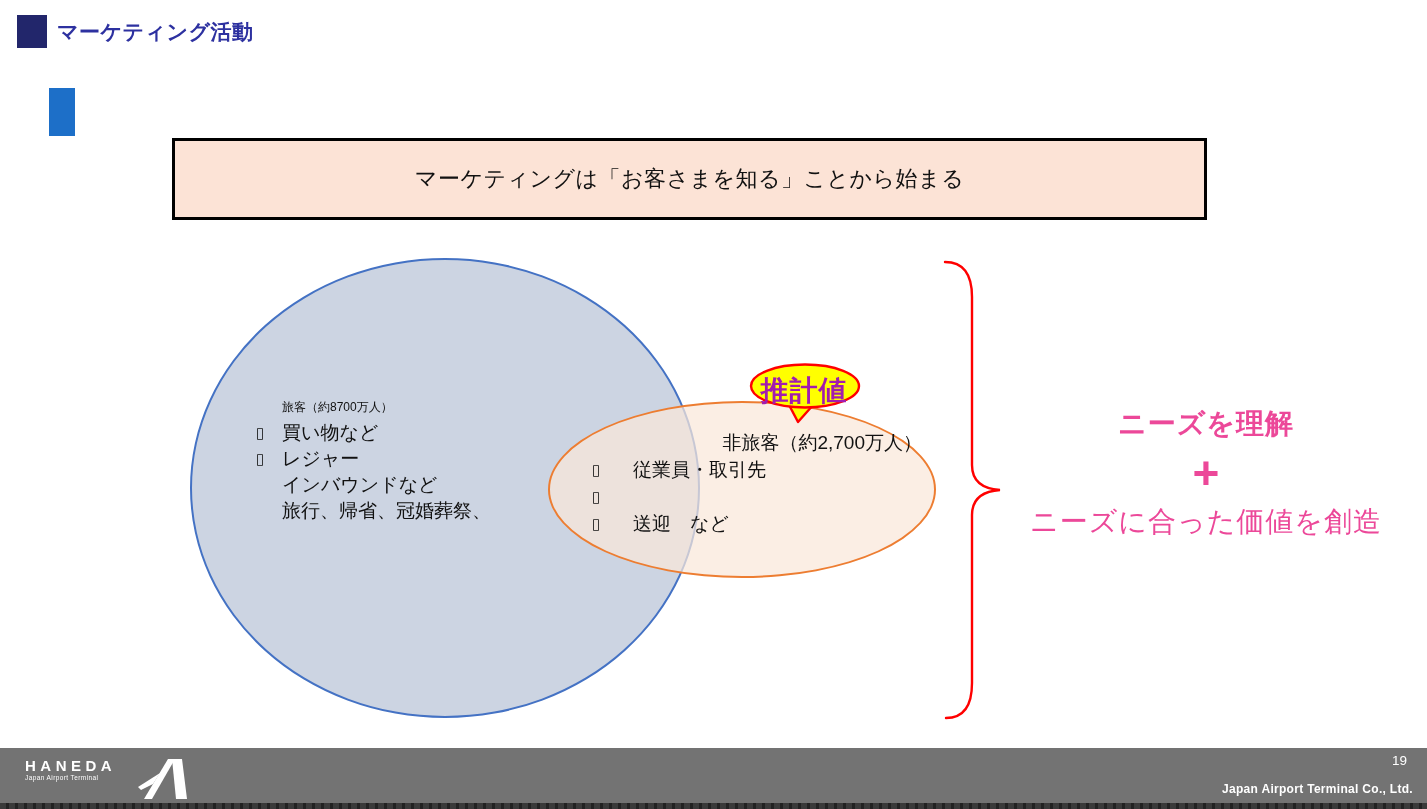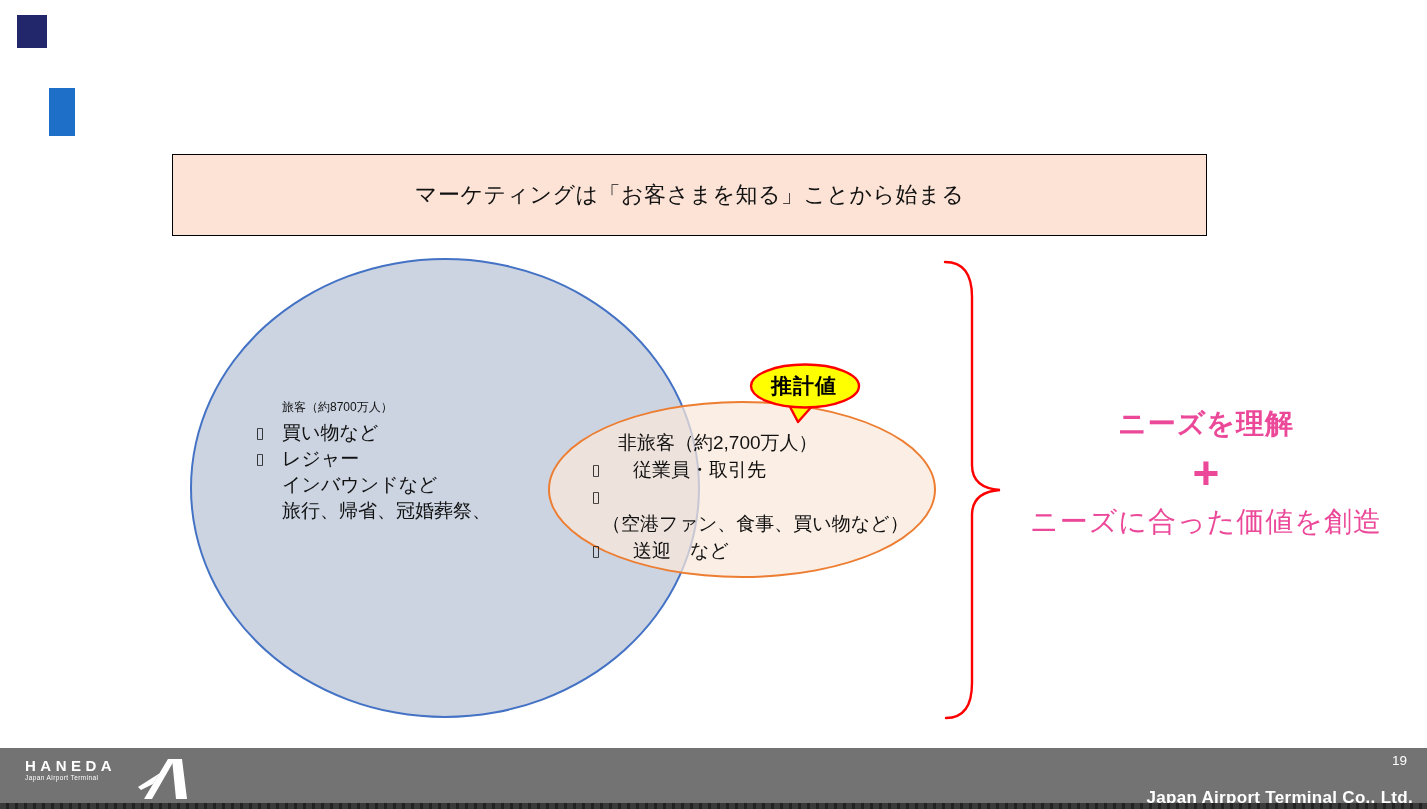--- a/index.html
+++ b/index.html
@@ -8,64 +8,65 @@
     position:relative;width:1427px;height:809px;background:#ffffff;overflow:hidden;
     font-family:"Liberation Sans","DejaVu Sans",sans-serif;color:#111;
   }
   
   .hdr-square{position:absolute;left:17px;top:15px;width:30px;height:33px;background:#22266B;}
   .hdr-label{position:absolute;left:57px;top:15px;height:33px;line-height:33px;
     font-size:21px;font-weight:bold;color:#2D31A0;letter-spacing:0.5px;}
   .title-bar{position:absolute;left:49px;top:88px;width:26px;height:48px;background:#1D6FC8;}
   .page-title{position:absolute;left:94px;top:92px;font-size:29px;color:#111;letter-spacing:1px;}
   
-  .banner{position:absolute;left:172px;top:154px;width:1035px;height:82px;
-    background:#FCE3D6;border:1px solid #000000;display:flex;align-items:center;justify-content:center;}
+  .banner{position:absolute;left:172px;top:138px;width:1035px;height:82px;
+    background:#FCE3D6;border:3px solid #000000;display:flex;align-items:center;justify-content:center;}
   .banner span{font-size:22px;color:#111;letter-spacing:0.5px;}
   
   .circle{position:absolute;left:190px;top:258px;width:510px;height:460px;border-radius:50%;
     background:#CCD4E2;border:2px solid #4472C4;}
   .ellipse{position:absolute;left:548px;top:401px;width:388px;height:177px;border-radius:50%;
     background:rgba(250,231,218,0.72);border:2px solid #ED7D31;}
   .ptext{position:absolute;left:256px;top:394px;width:270px;font-size:19px;line-height:26px;color:#111;}
   .ptext .vtitle{padding-left:26px;font-size:12px;}
   .vline{display:flex;}
   .blt{display:inline-block;width:26px;flex:0 0 26px;font-size:15px;}
   .ntext{position:absolute;left:592px;top:429px;width:330px;font-size:19px;line-height:27px;color:#111;}
-  .ntext .vtitle{padding-left:26px;font-size:19px;}
+  .ntext .vtitle{padding-left:26px;font-size:19px;text-align:right;}
   .blt2{display:inline-block;width:41px;flex:0 0 41px;font-size:15px;}
   .paren-line{margin-left:10px;}
   
   .callout{position:absolute;left:748px;top:363px;width:116px;height:62px;}
   .callout svg{position:absolute;left:0;top:0;}
   .callout .ctext{position:absolute;left:0;top:9px;width:112px;text-align:center;
-    font-size:21px;font-weight:bold;color:#000000;letter-spacing:1px;}
+    font-size:28px;font-weight:bold;color:#a21caf;letter-spacing:1px;}
   
   .brace{position:absolute;left:930px;top:255px;}
   .right-note{position:absolute;left:1000px;top:404px;width:412px;text-align:center;color:#ec4899;}
   .rn-line1{font-size:28px;font-weight:bold;line-height:40px;letter-spacing:1px;}
   .rn-plus{font-size:46px;font-weight:900;line-height:58px;}
   .rn-line2{font-size:28px;font-weight:normal;line-height:40px;letter-spacing:1px;}
   
   .footer{position:absolute;left:0;top:748px;width:1427px;height:64px;background:#737373;}
   .logo{position:absolute;left:25px;top:9px;}
   .logo-text{font-size:15px;font-weight:bold;color:#fff;letter-spacing:4.5px;line-height:17px;}
   .logo-sub{font-size:6.5px;color:#fff;letter-spacing:0.4px;line-height:8px;}
   .logo-mark{position:absolute;left:138px;top:757px;}
   .page-num{position:absolute;right:20px;top:5px;font-size:13.5px;color:#fff;}
-  .company{position:absolute;right:14px;bottom:4px;font-size:17px;font-weight:bold;color:#fff;letter-spacing:0.3px;margin-top:37px;}
+  .company{position:absolute;right:14px;bottom:16px;font-size:12px;font-weight:bold;color:#fff;letter-spacing:0.3px;margin-top:37px;}
   .bottom-strip{position:absolute;left:0;top:803px;width:1427px;height:6px;
     background:repeating-linear-gradient(90deg,#3a3a3a 0 6px,#222 6px 9px);}
 </style>
 </head>
 <body>
 
 <div class="slide">
 
   <div class="hdr-square"></div>
+  <div class="hdr-label">マーケティング活動</div>
 
   <div class="title-bar"></div>
 
   <div class="banner">
     <span>マーケティングは「お客さまを知る」ことから始まる</span>
   </div>
 
   <div class="circle"></div>
 
   <div class="ptext">
@@ -91,23 +92,20 @@
   <div class="ellipse"></div>
 
   <div class="ntext">
     <div class="vtitle">非旅客（約2,700万人）</div>
     <div class="vline">
       <span class="blt2">▯</span>
       <span>従業員・取引先</span>
     </div>
     <div class="vline">
       <span class="blt2">▯</span>
-    </div>
-    <div class="vline paren-line">
-      <span>（空港ファン、食事、買い物など）</span>
     </div>
     <div class="vline">
       <span class="blt2">▯</span>
       <span>送迎　など</span>
     </div>
   </div>
 
   <div class="callout">
     <svg width="116" height="62" viewBox="0 0 116 62">
       <path d="M 40 40 L 50 59 L 66 41 Z" fill="#FFFF00" stroke="#FF0000" stroke-width="2.4" stroke-linejoin="round"></path>

